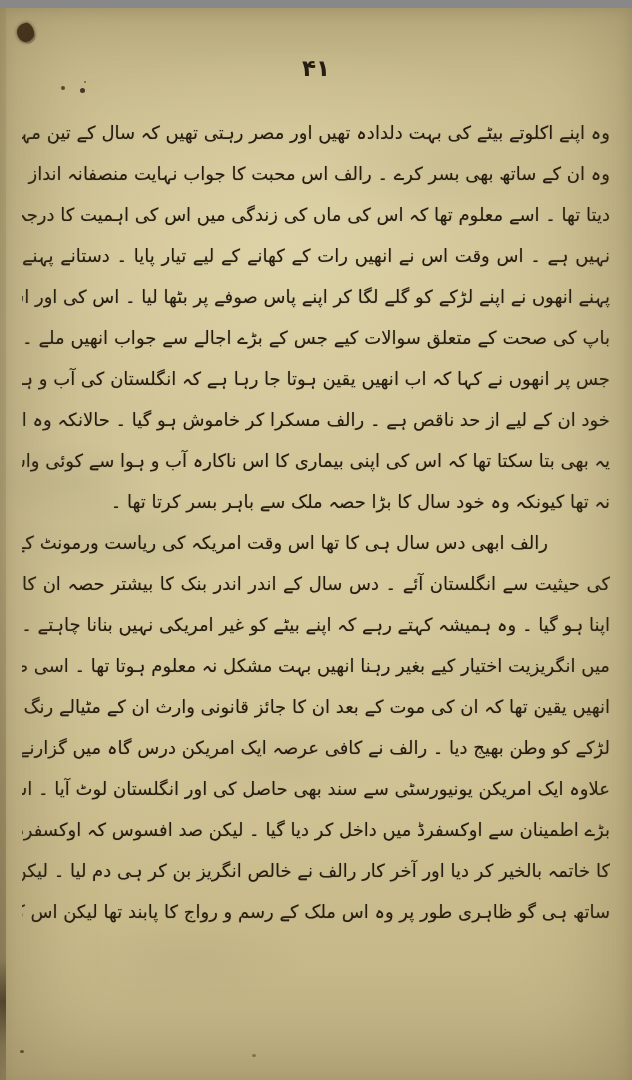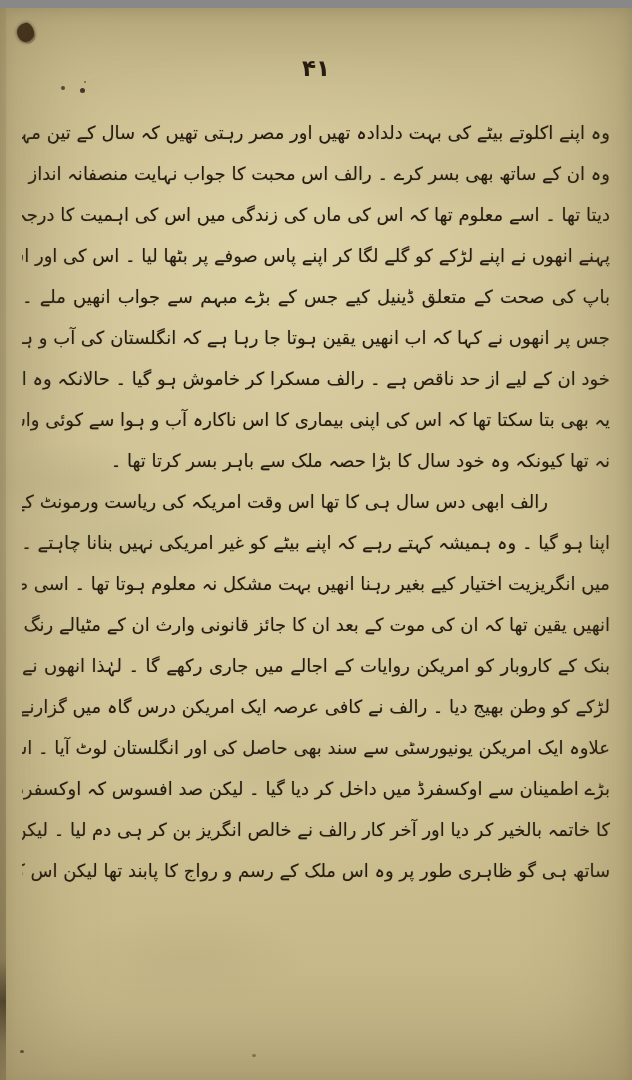--- a/index.html
+++ b/index.html
@@ -95,33 +95,34 @@
 <div class="page">
   <div class="mottle"></div>
 
   <div class="page-number">۴۱</div>
 
   <div class="text-body">
       <div class="para">
         <div class="line">وہ اپنے اکلوتے بیٹے کی بہت دلدادہ تھیں اور مصر رہتی تھیں کہ سال کے تین مہینے</div>
         <div class="line">وہ ان کے ساتھ بھی بسر کرے ۔ رالف اس محبت کا جواب نہایت منصفانہ انداز میں</div>
         <div class="line">دیتا تھا ۔ اسے معلوم تھا کہ اس کی ماں کی زندگی میں اس کی اہمیت کا درجہ اتنا مقدم</div>
+        <div class="line">نہیں ہے ۔ اس وقت اس نے انھیں رات کے کھانے کے لیے تیار پایا ۔ دستانے پہنے</div>
         <div class="line">پہنے انھوں نے اپنے لڑکے کو گلے لگا کر اپنے پاس صوفے پر بٹھا لیا ۔ اس کی اور اس کے</div>
-        <div class="line">باپ کی صحت کے متعلق ڈینیل کیے جس کے بڑے مبہم سے جواب انھیں ملے ۔</div>
+        <div class="line">باپ کی صحت کے متعلق سوالات کیے جس کے بڑے اجالے سے جواب انھیں ملے ۔</div>
         <div class="line">جس پر انھوں نے کہا کہ اب انھیں یقین ہوتا جا رہا ہے کہ انگلستان کی آب و ہوا</div>
         <div class="line">خود ان کے لیے از حد ناقص ہے ۔ رالف مسکرا کر خاموش ہو گیا ۔ حالانکہ وہ انھیں</div>
         <div class="line">یہ بھی بتا سکتا تھا کہ اس کی اپنی بیماری کا اس ناکارہ آب و ہوا سے کوئی واسطہ</div>
         <div class="line line-end">نہ تھا کیونکہ وہ خود سال کا بڑا حصہ ملک سے باہر بسر کرتا تھا ۔</div>
       </div>
       <div class="para">
         <div class="line line-indent">رالف ابھی دس سال ہی کا تھا اس وقت امریکہ کی ریاست ورمونٹ کے</div>
+        <div class="line">کی حیثیت سے انگلستان آئے ۔ دس سال کے اندر اندر بنک کا بیشتر حصہ ان کا</div>
         <div class="line">اپنا ہو گیا ۔ وہ ہمیشہ کہتے رہے کہ اپنے بیٹے کو غیر امریکی نہیں بنانا چاہتے ۔ انگلستان</div>
         <div class="line">میں انگریزیت اختیار کیے بغیر رہنا انھیں بہت مشکل نہ معلوم ہوتا تھا ۔ اسی طرح</div>
         <div class="line">انھیں یقین تھا کہ ان کی موت کے بعد ان کا جائز قانونی وارث ان کے مٹیالے رنگ کے</div>
-        <div class="line">بنک کے کاروبار کو امریکن روایات کے اجالے میں جاری رکھے گا ۔ لہٰذا انھوں نے</div>
         <div class="line">لڑکے کو وطن بھیج دیا ۔ رالف نے کافی عرصہ ایک امریکن درس گاہ میں گزارنے کے</div>
         <div class="line">علاوہ ایک امریکن یونیورسٹی سے سند بھی حاصل کی اور انگلستان لوٹ آیا ۔ اس کی واپسی</div>
         <div class="line">بڑے اطمینان سے اوکسفرڈ میں داخل کر دیا گیا ۔ لیکن صد افسوس کہ اوکسفرڈ نے ہارورڈ</div>
         <div class="line">کا خاتمہ بالخیر کر دیا اور آخر کار رالف نے خالص انگریز بن کر ہی دم لیا ۔ لیکن اس کے</div>
         <div class="line">ساتھ ہی گو ظاہری طور پر وہ اس ملک کے رسم و رواج کا پابند تھا لیکن اس کے ذہن کو</div>
       </div>
     </div>
 
   <div class="stain-blob"></div>
   <div class="speck s1"></div>

